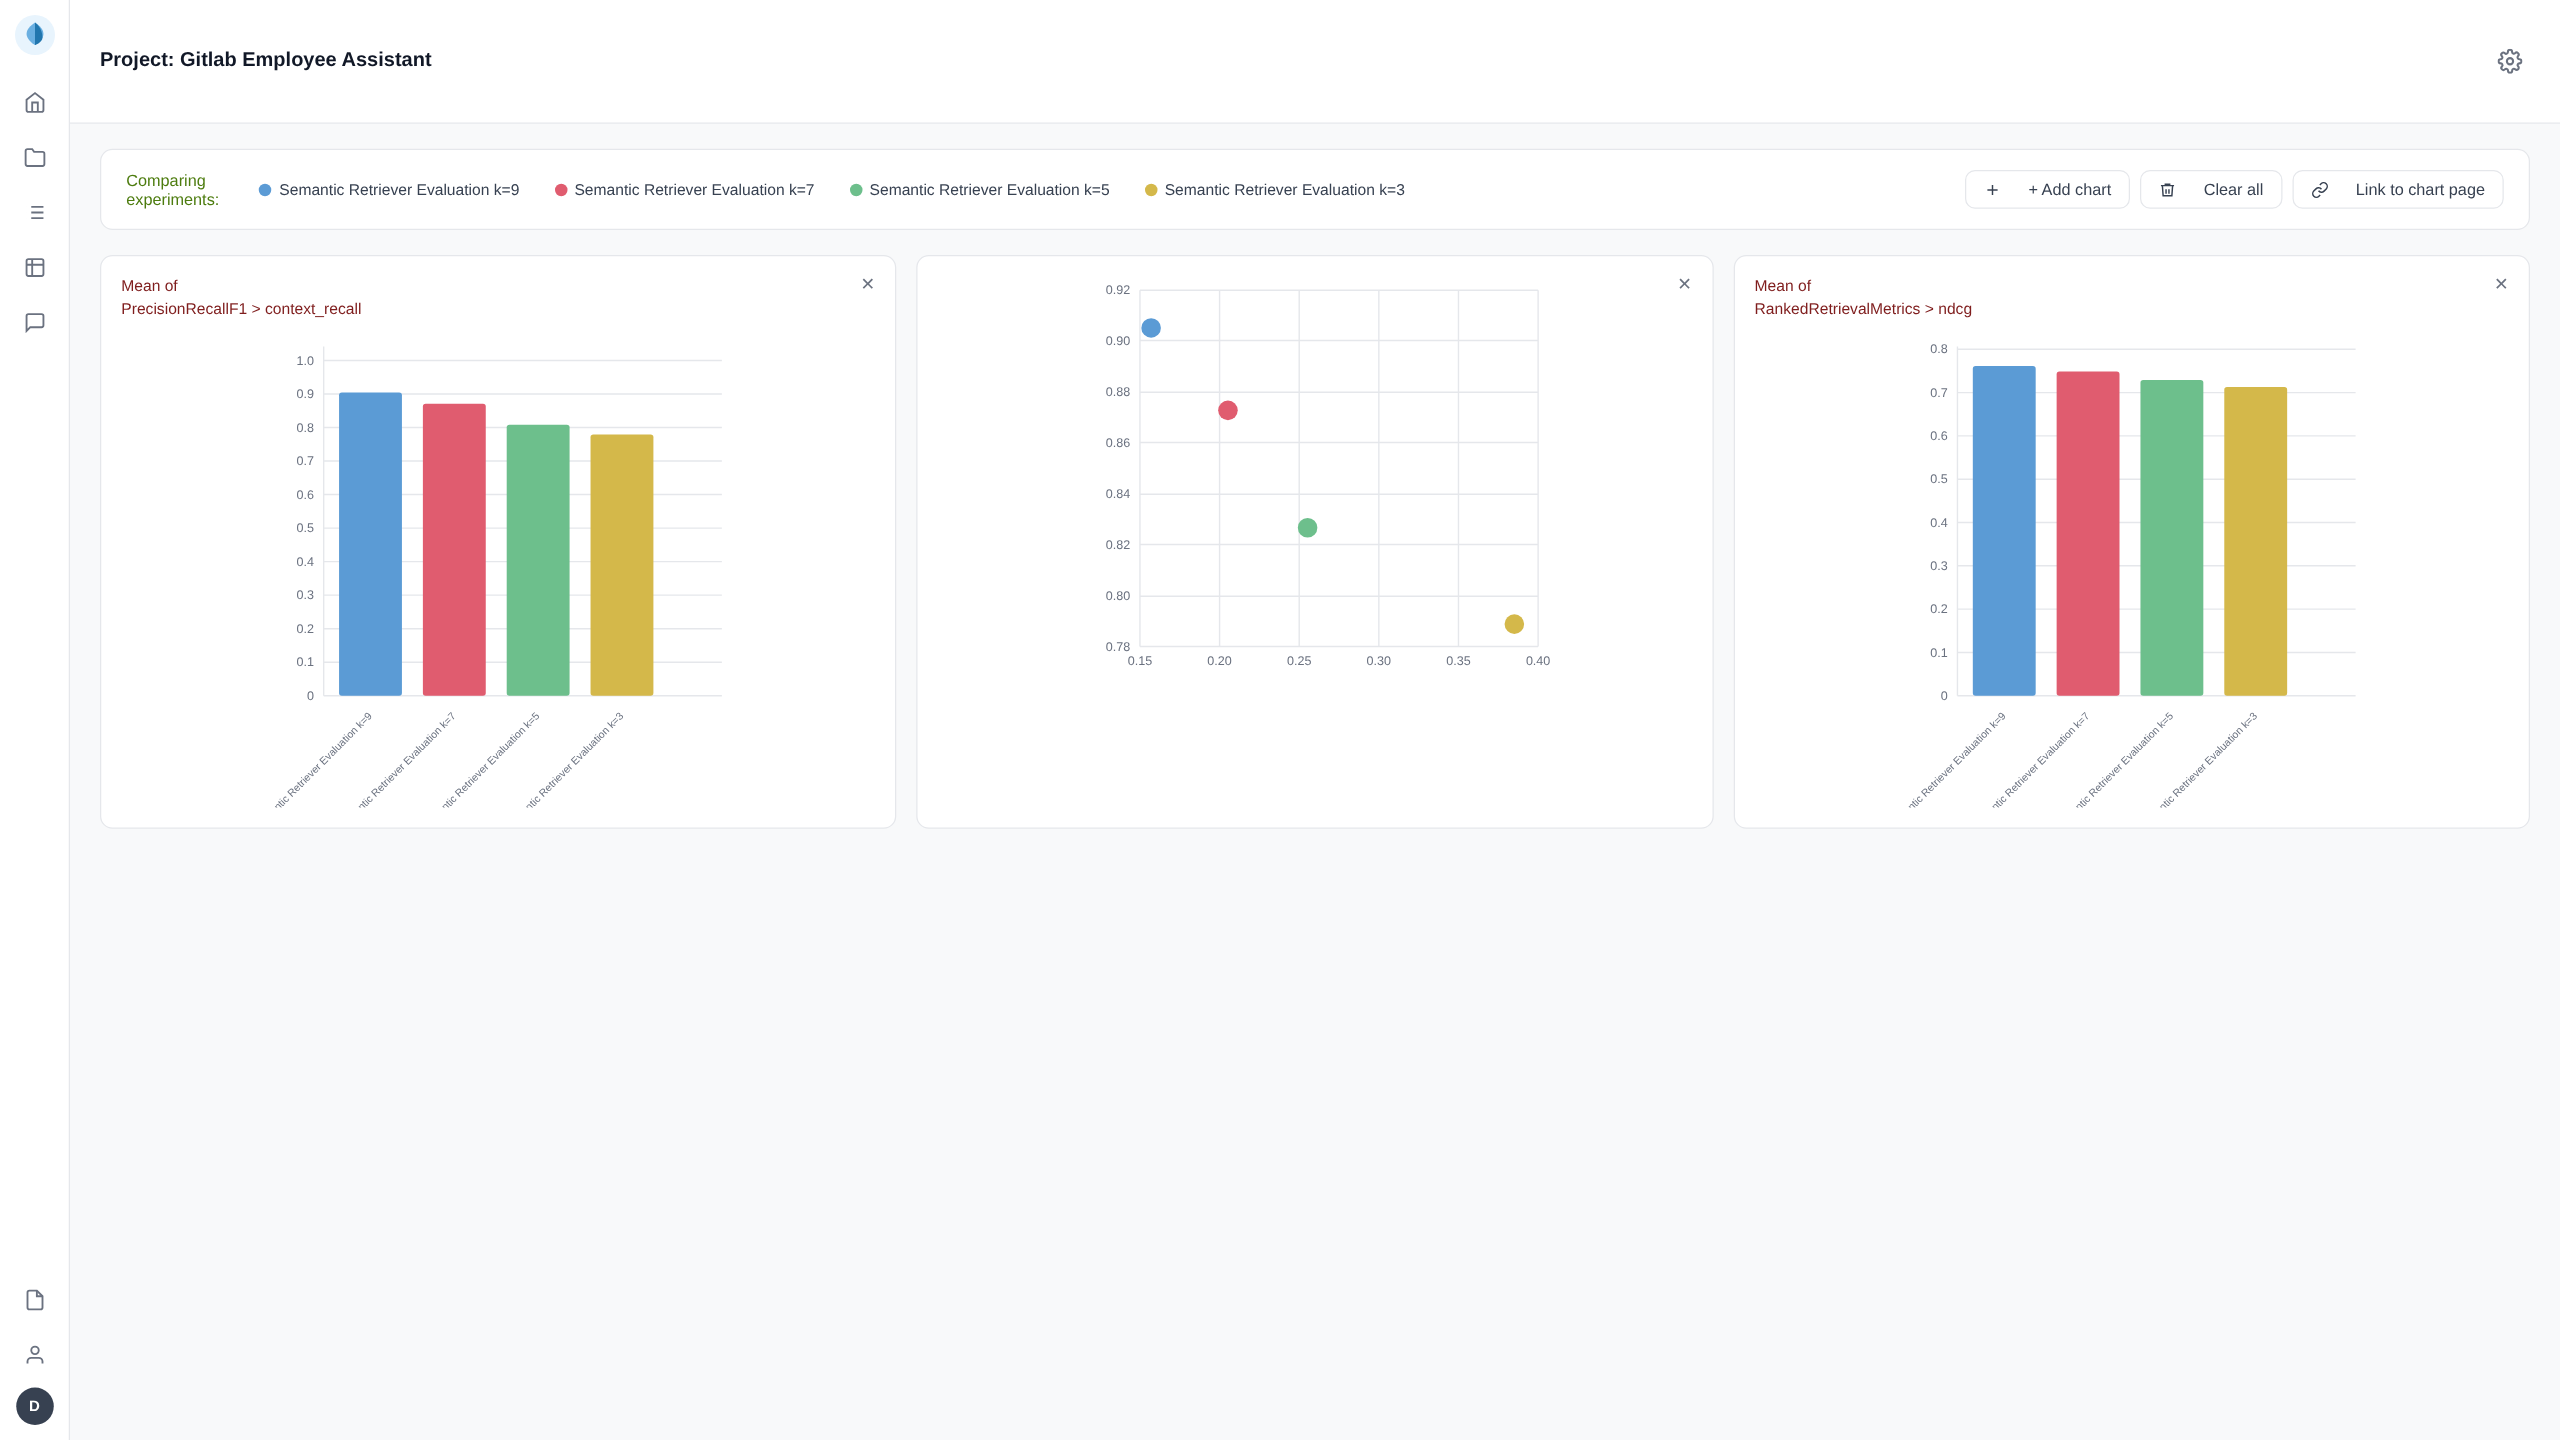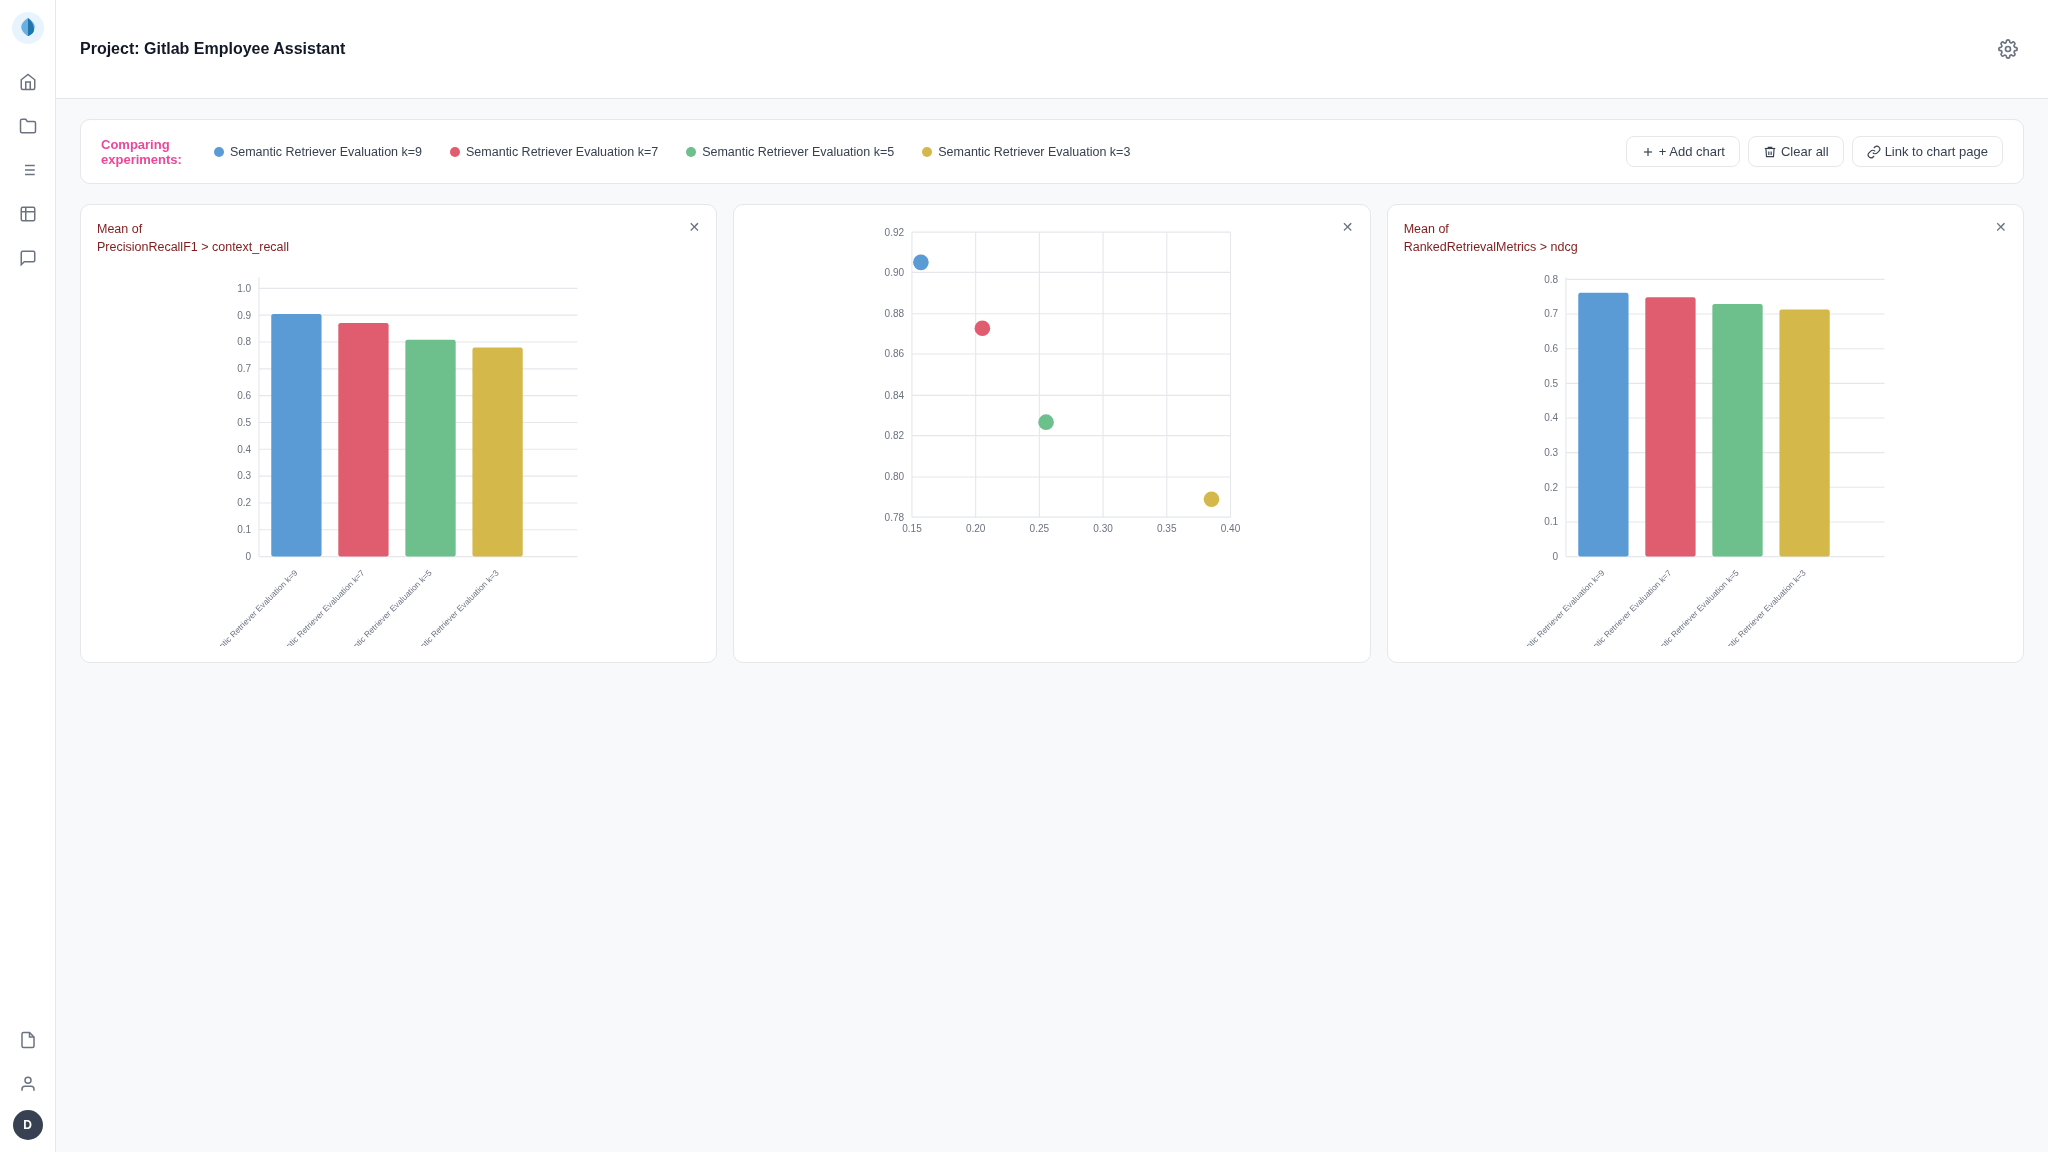--- a/index.html
+++ b/index.html
@@ -82,22 +82,22 @@
       border-radius: 10px;
       padding: 16px 20px;
       display: flex;
       align-items: center;
       gap: 32px;
       margin-bottom: 20px;
       flex-wrap: wrap;
     }
     .comparing-label {
       font-size: 13px;
-      font-weight: 700;
-      color: #ec4899;
+      font-weight: 400;
+      color: #4d7c0f;
       white-space: nowrap;
     }
     .experiment-items {
       display: flex;
       gap: 28px;
       flex: 1;
       flex-wrap: wrap;
     }
     .experiment-item {
       display: flex;
@@ -112,21 +112,21 @@
       flex-shrink: 0;
     }
     .toolbar {
       display: flex;
       gap: 8px;
       margin-left: auto;
     }
     .toolbar-btn {
       display: flex;
       align-items: center;
-      gap: 4px;
+      gap: 22px;
       padding: 7px 14px;
       border: 1px solid #e5e7eb;
       border-radius: 8px;
       background: #fff;
       font-size: 13px;
       color: #374151;
       cursor: pointer;
       white-space: nowrap;
       font-weight: 500;
     }

